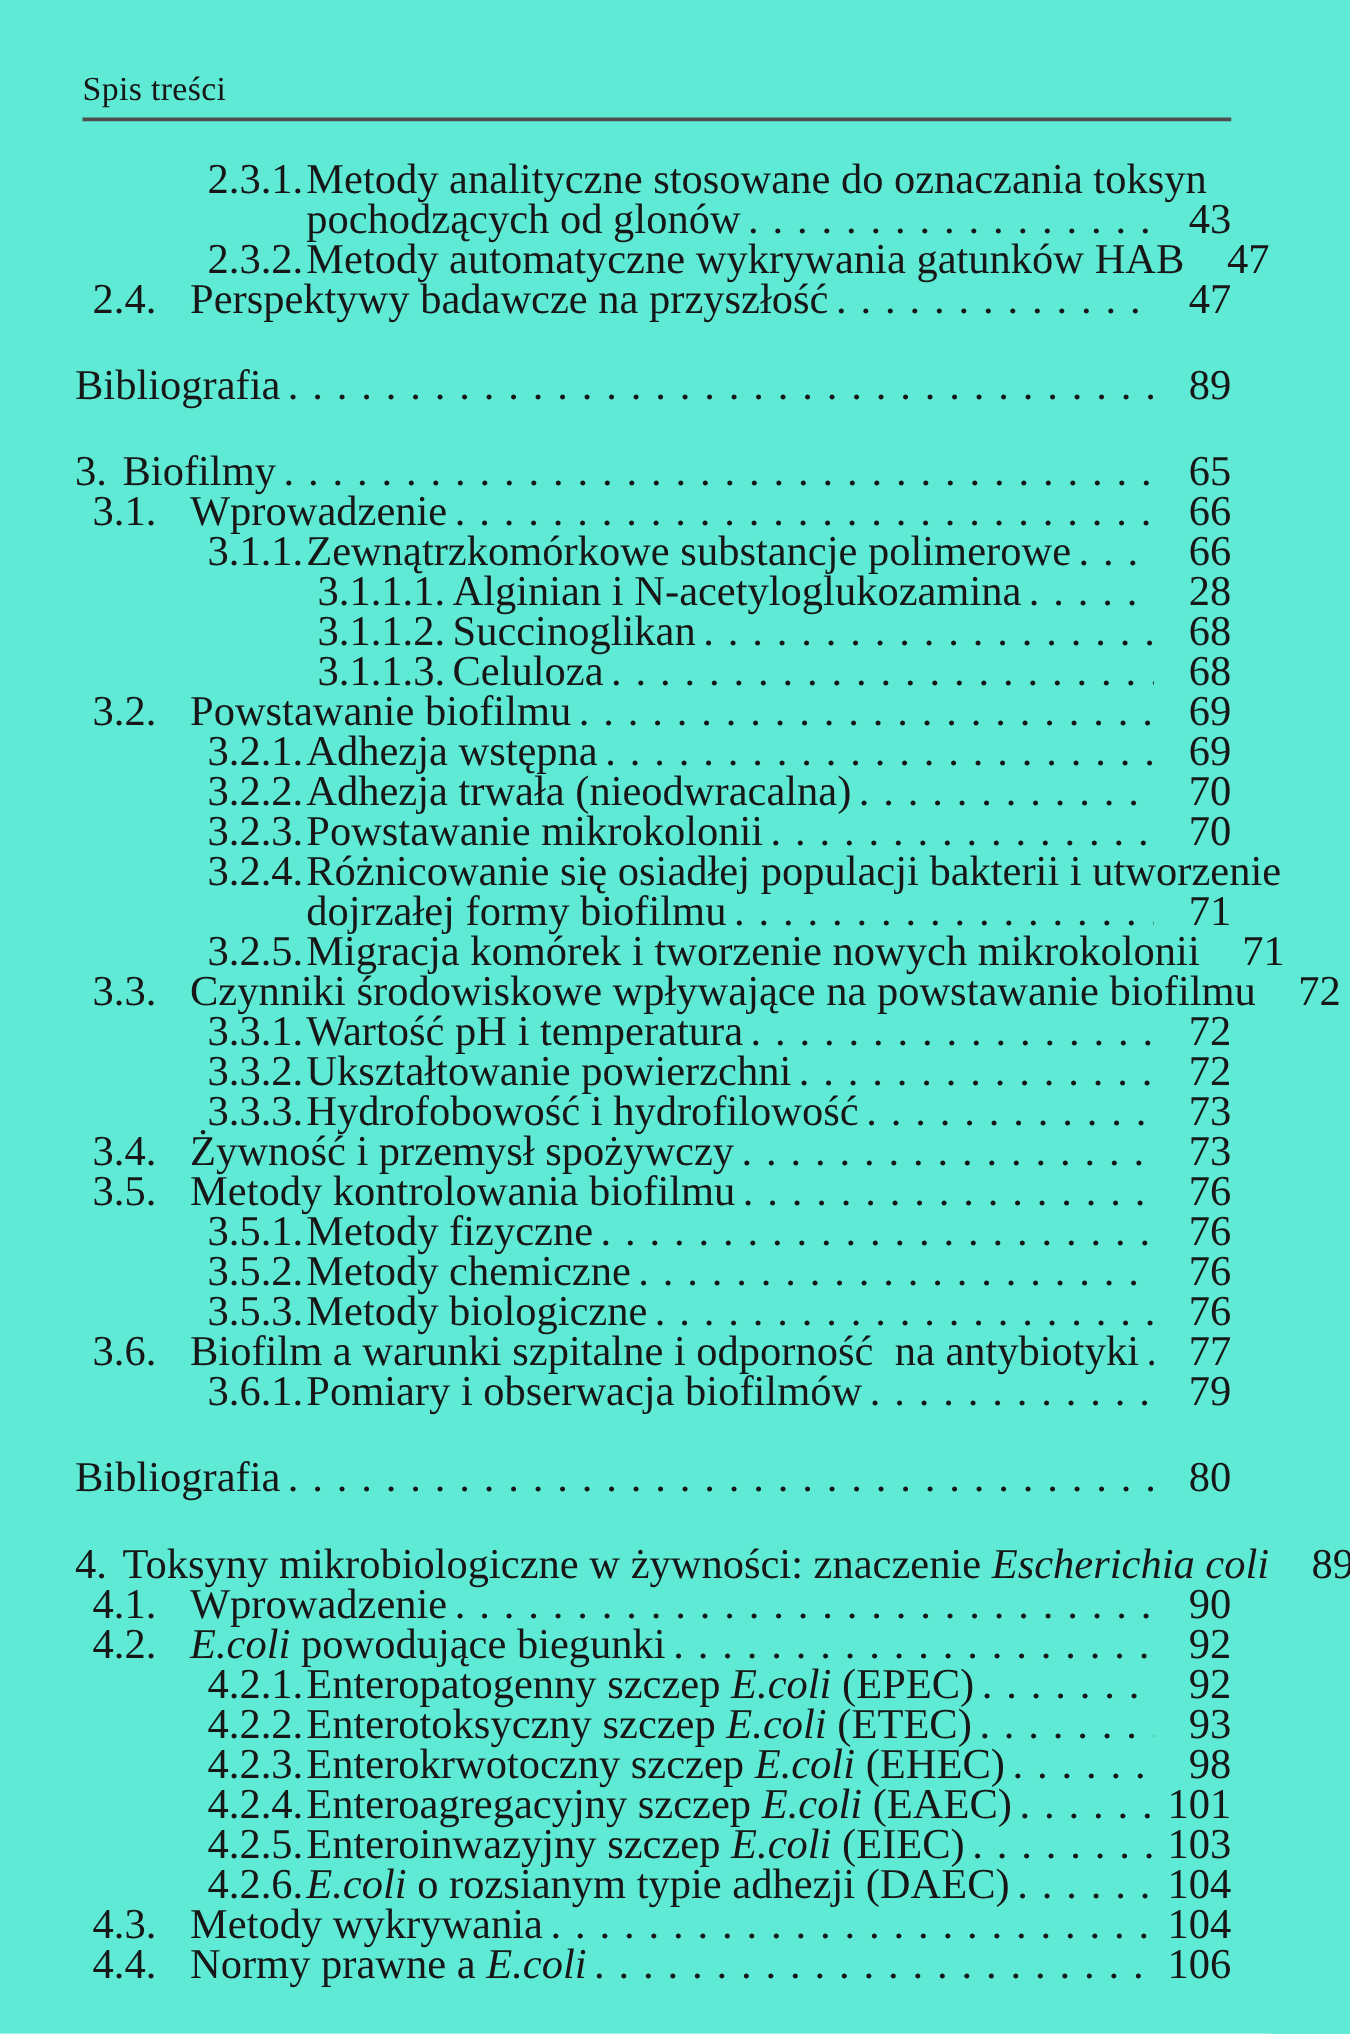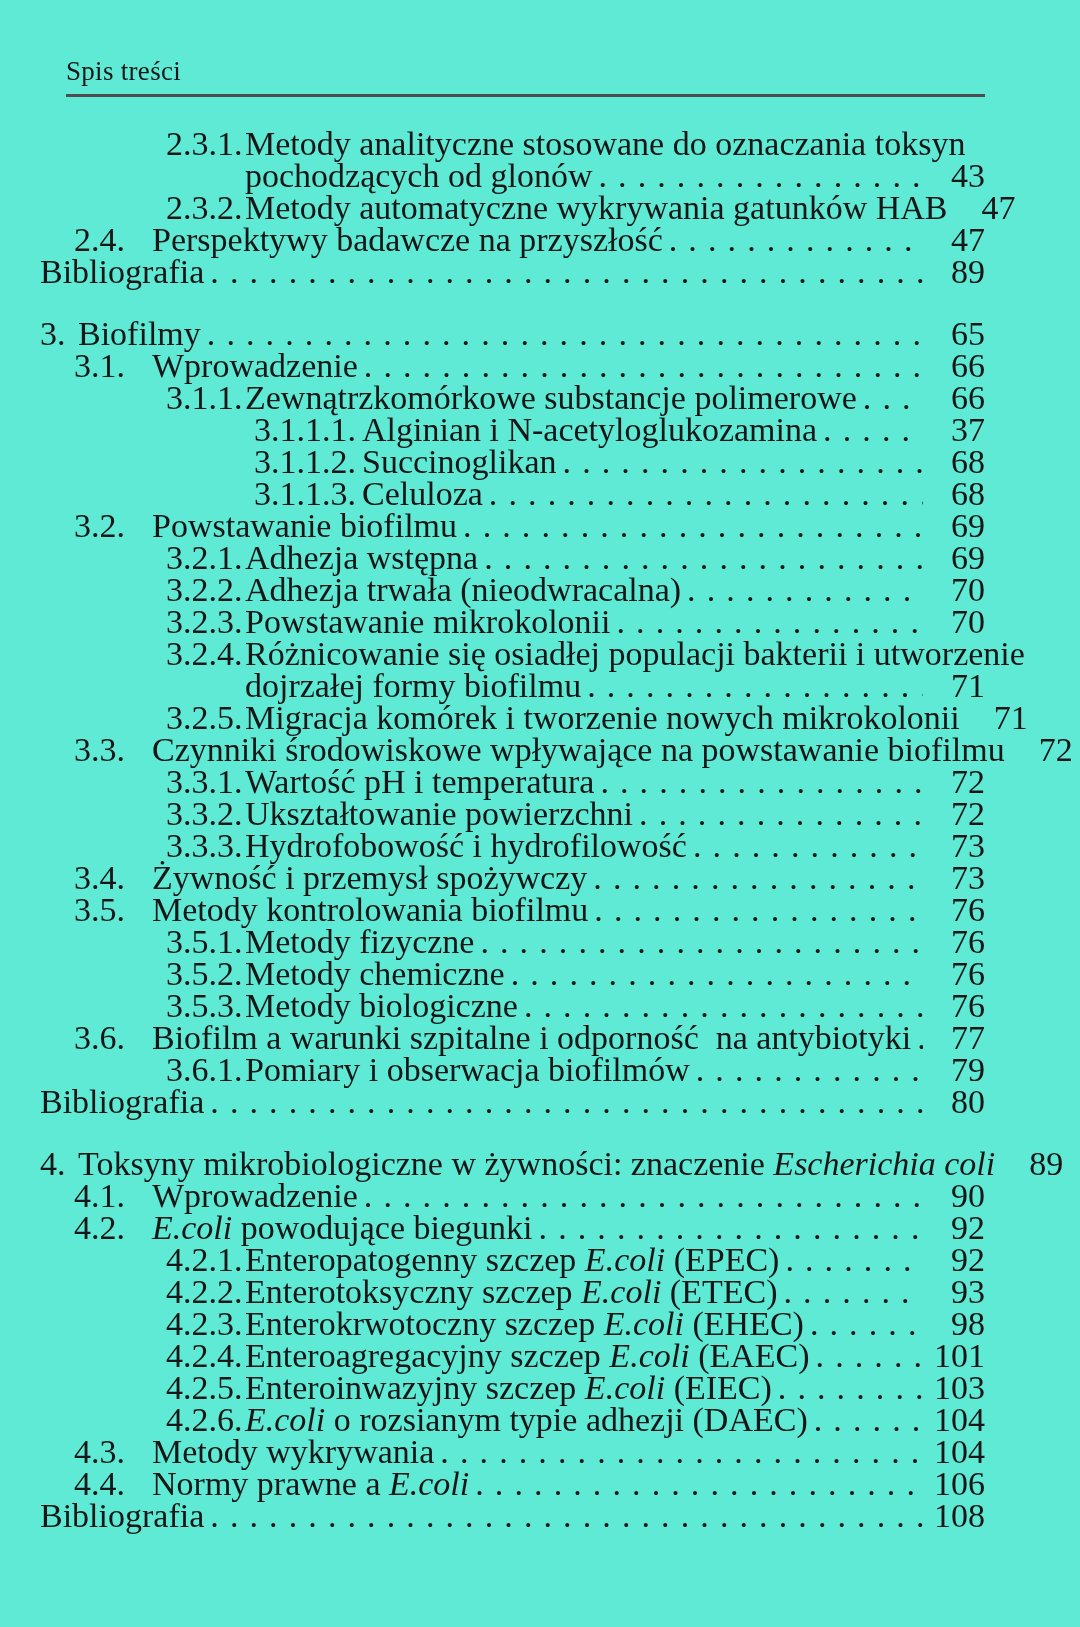--- a/index.html
+++ b/index.html
@@ -13,21 +13,21 @@
     overflow: hidden;
   }
   .hdr { position: absolute; left: 66px; top: 56px; width: 919px; }
   .hdr h1 {
     margin: 0; font-size: 27px; font-weight: normal; letter-spacing: 0.3px;
   }
   .rule { margin-top: 7px; height: 0; border-top: 3px solid #4e4e4e; }
   .toc { position: absolute; left: 0; top: 128px; width: 985px; }
   .group + .group { margin-top: 30px; }
   .row { display: flex; font-size: 34px; line-height: 32px; }
-  .lv0 { padding-left: 40px; }
+  .lv0 { padding-left: 60px; margin-top: 37px; }
   .lv1 { padding-left: 74px; }
   .lv2 { padding-left: 166px; }
   .lv3 { padding-left: 254px; }
   .num { flex: 0 0 auto; white-space: pre; }
   .lv0 .num { width: 38px; }
   .lv1 .num { width: 78px; }
   .lv2 .num { width: 79px; }
   .lv3 .num { width: 108px; }
   .title { flex: 0 0 auto; white-space: pre; }
   .it { font-style: italic; }
@@ -93,21 +93,21 @@
         <div class="row lv2">
           <span class="num">3.1.1.</span>
           <span class="title"><span>Zewnątrzkomórkowe substancje polimerowe</span></span>
           <span class="dots">. . . . . . . . . . . . . . . . . . . . . . . . . . . . . . . . . . . . . . . . . . . . . . . . . . . . . . . . . . . . . . . . . . . . . . . . . . . . . . . .</span>
           <span class="pg">66</span>
         </div>
         <div class="row lv3">
           <span class="num">3.1.1.1.</span>
           <span class="title"><span>Alginian i N-acetyloglukozamina</span></span>
           <span class="dots">. . . . . . . . . . . . . . . . . . . . . . . . . . . . . . . . . . . . . . . . . . . . . . . . . . . . . . . . . . . . . . . . . . . . . . . . . . . . . . . .</span>
-          <span class="pg">37</span>
+          <span class="pg">28</span>
         </div>
         <div class="row lv3">
           <span class="num">3.1.1.2.</span>
           <span class="title"><span>Succinoglikan</span></span>
           <span class="dots">. . . . . . . . . . . . . . . . . . . . . . . . . . . . . . . . . . . . . . . . . . . . . . . . . . . . . . . . . . . . . . . . . . . . . . . . . . . . . . . .</span>
           <span class="pg">68</span>
         </div>
         <div class="row lv3">
           <span class="num">3.1.1.3.</span>
           <span class="title"><span>Celuloza</span></span>

